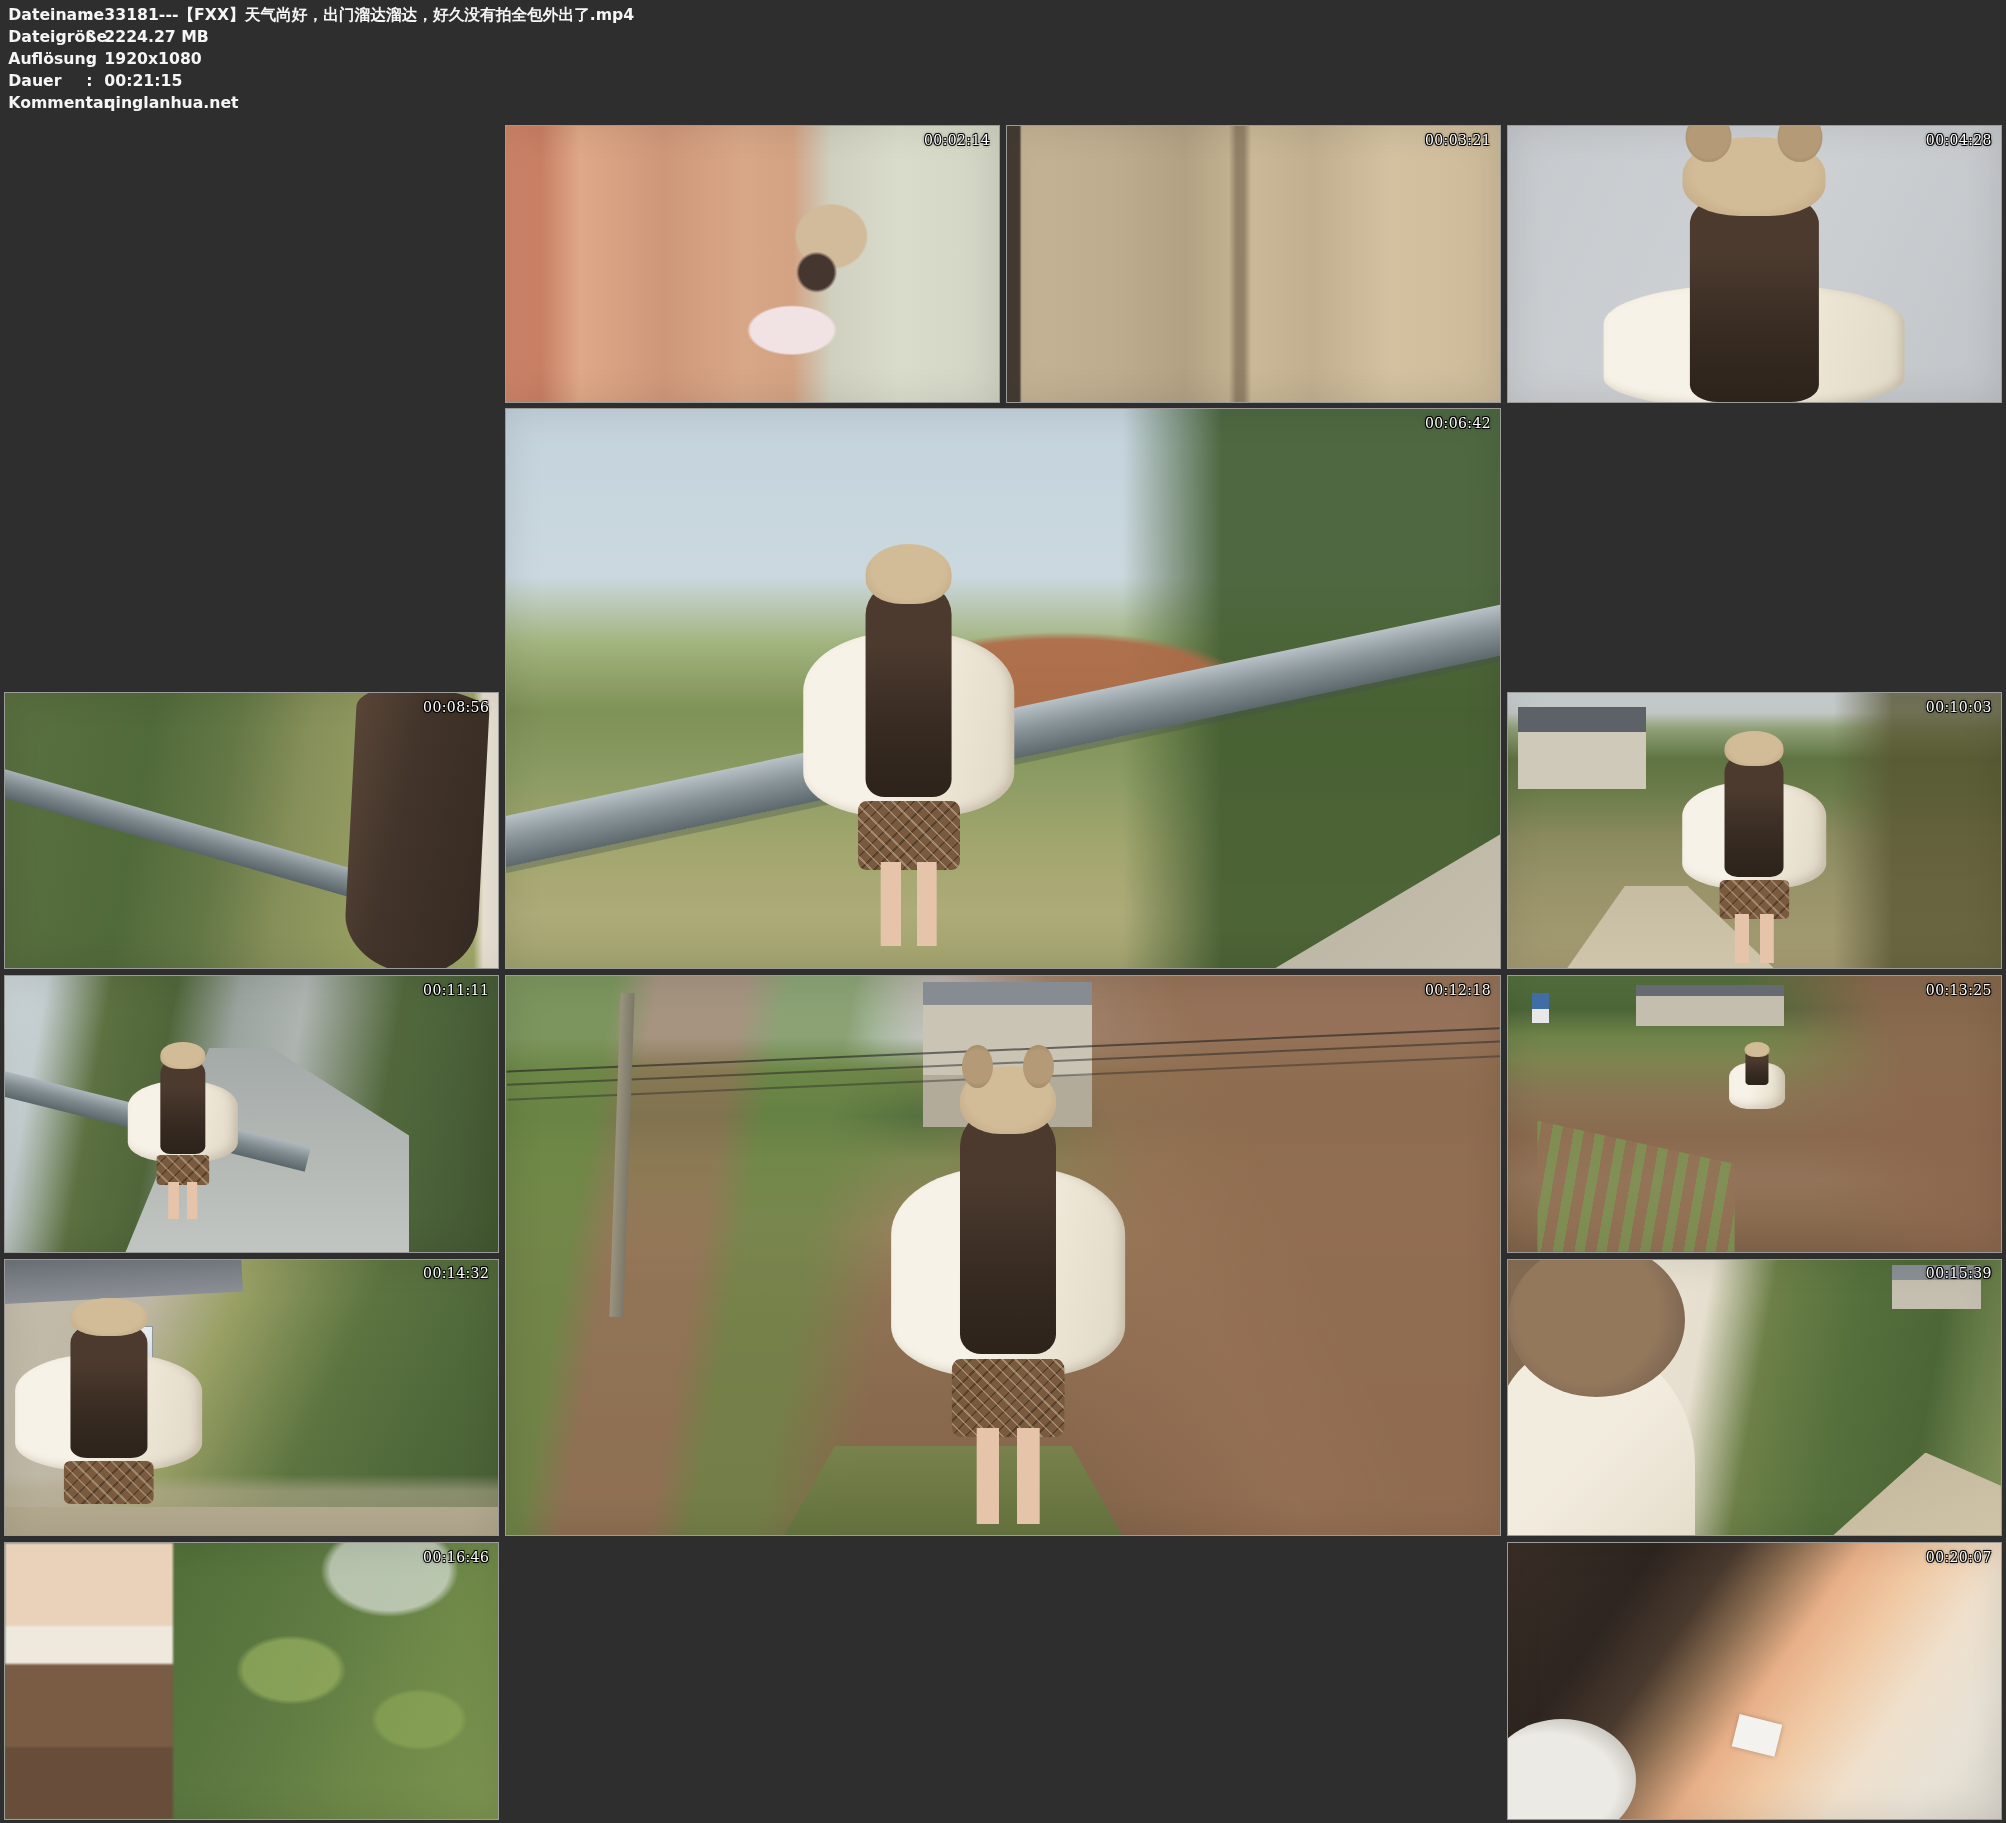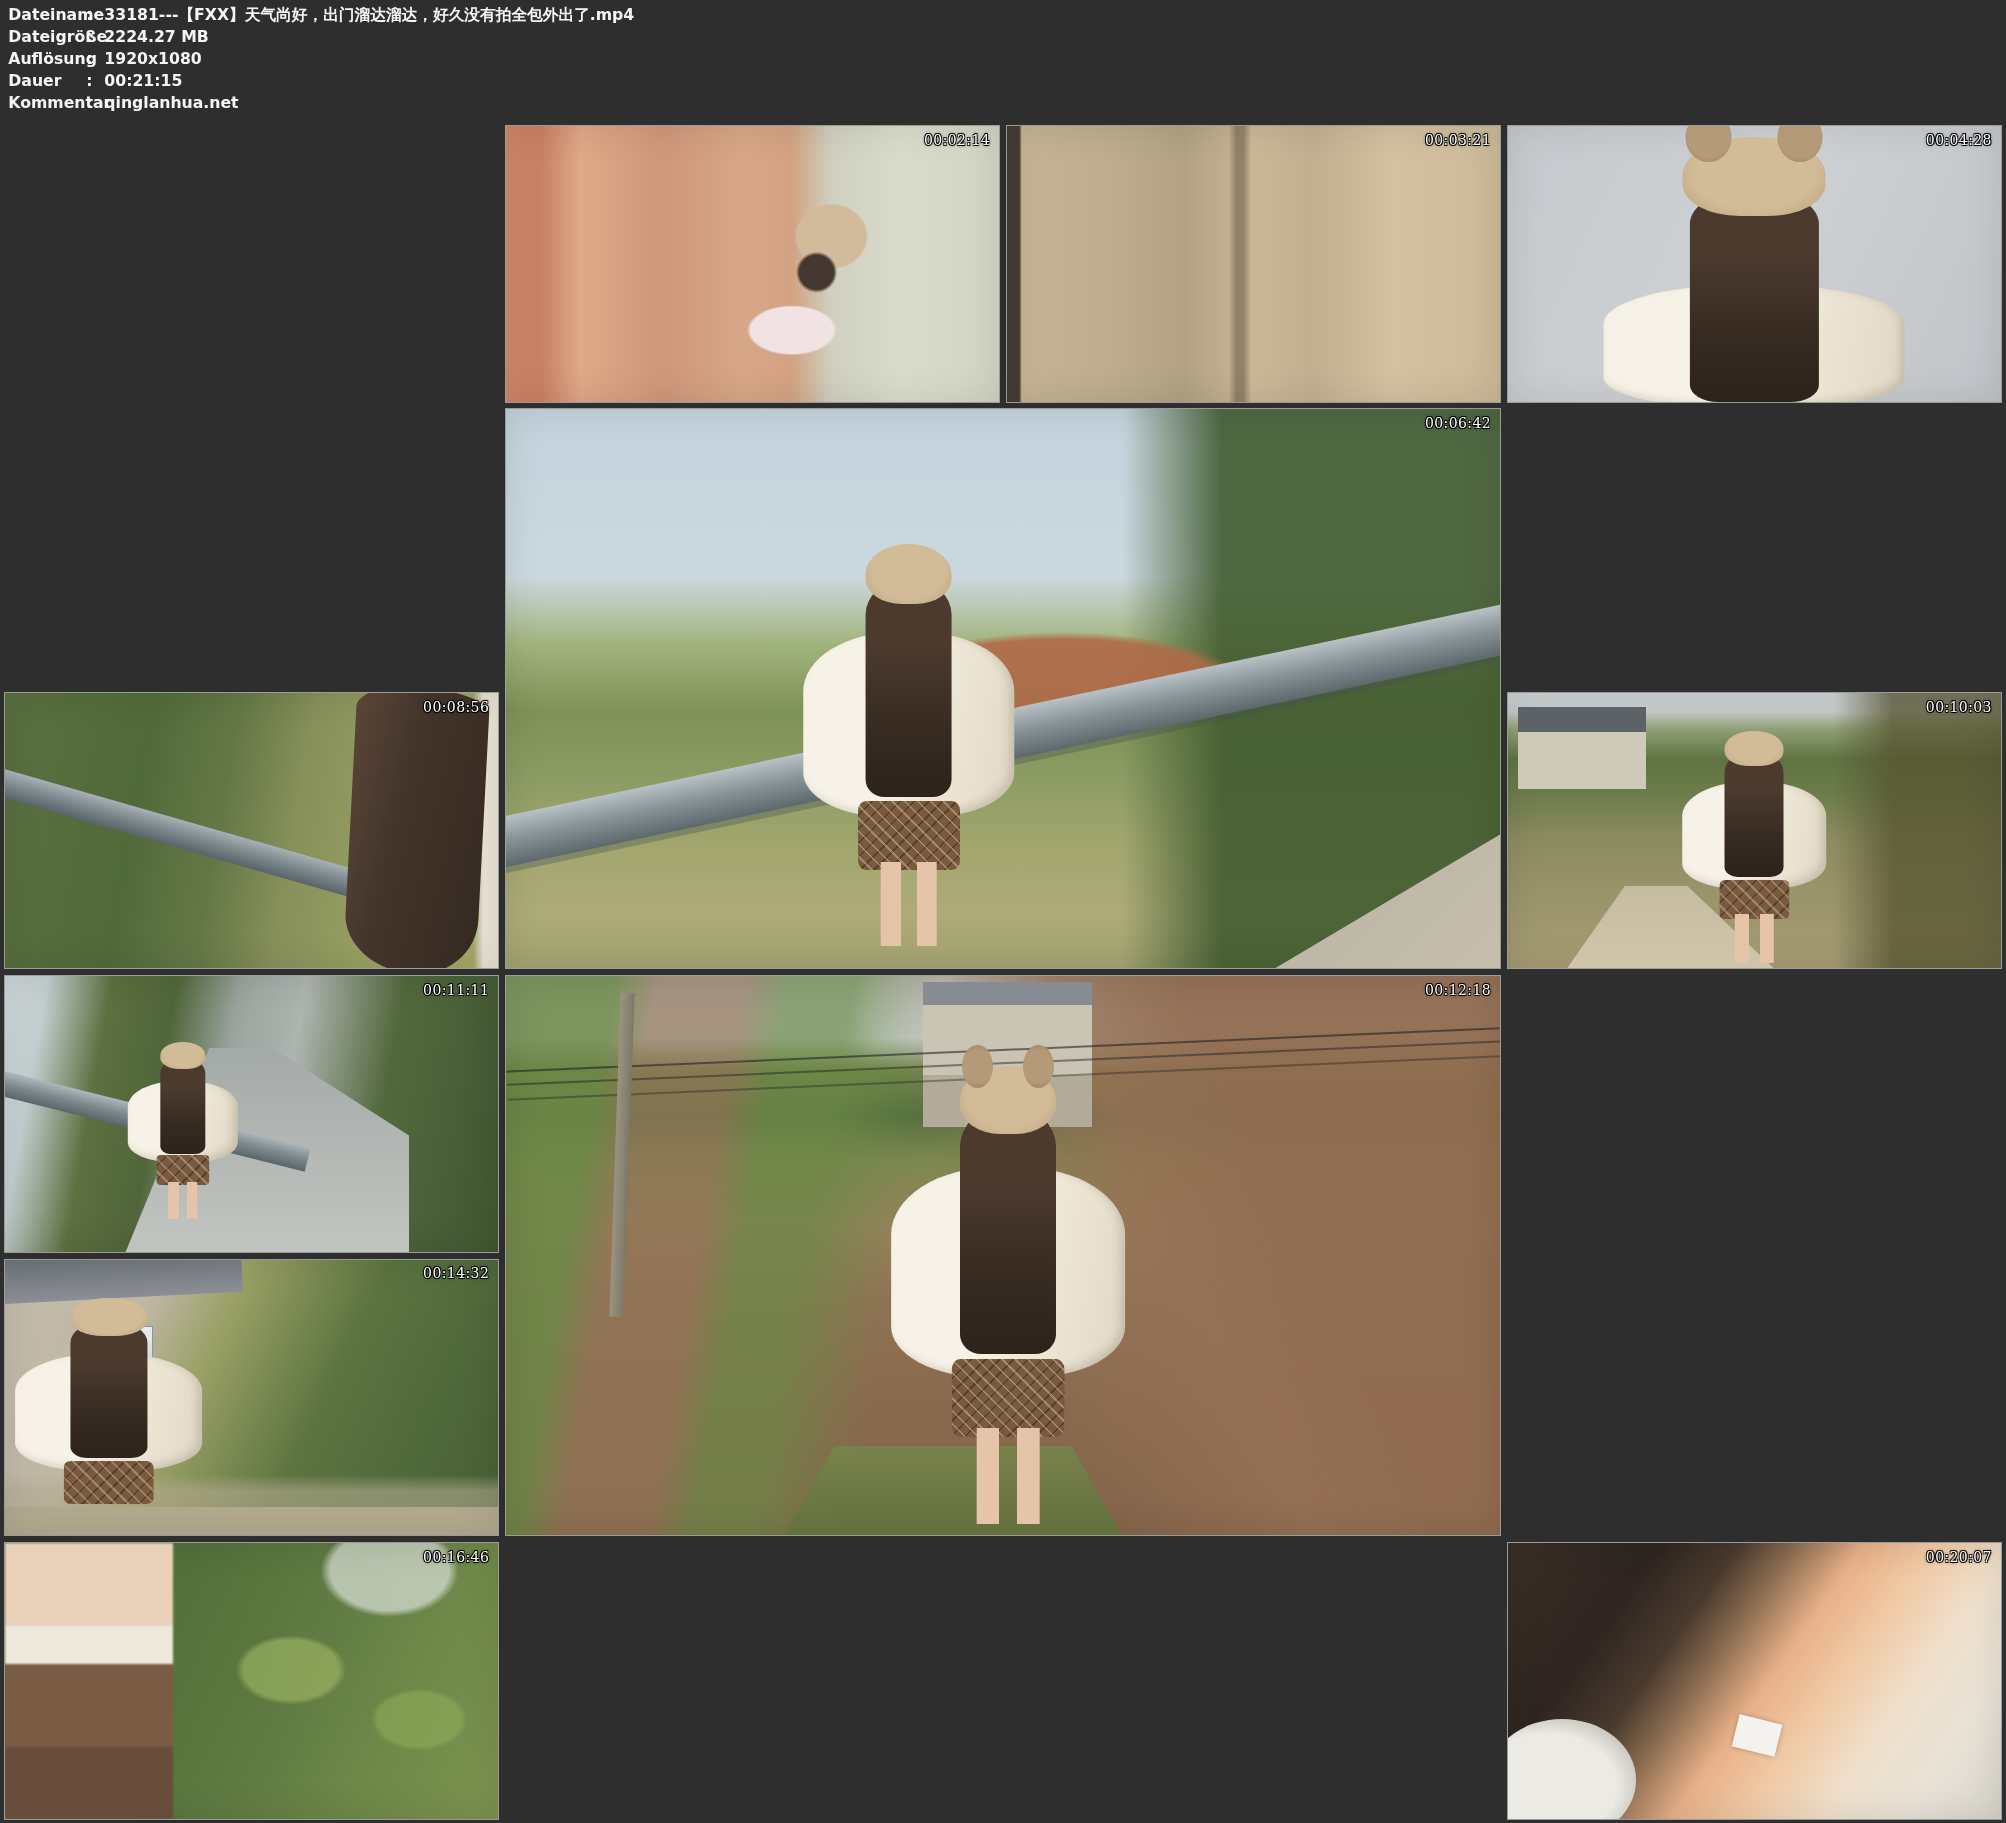--- a/index.html
+++ b/index.html
@@ -314,33 +314,51 @@
       <div class="person">
         <div class="p-jacket"></div>
         <div class="p-skirt"></div>
         <div class="p-legs"></div>
         <div class="p-hair"></div>
         <div class="p-hat ears"></div>
       </div>
       <span class="ts">00:12:18</span>
     </div>
 
+    <div class="thumb t12">
+      <div class="a"></div>
+      <div class="b"></div>
+      <div class="c"></div>
+      <div class="person tiny">
+        <div class="p-jacket"></div>
+        <div class="p-hair"></div>
+        <div class="p-hat"></div>
+      </div>
+      <span class="ts">00:13:25</span>
+    </div>
 
     <div class="thumb t13">
       <div class="a"></div>
       <div class="b"></div>
       <div class="person">
         <div class="p-jacket"></div>
         <div class="p-skirt"></div>
         <div class="p-hair"></div>
         <div class="p-hat"></div>
       </div>
       <span class="ts">00:14:32</span>
     </div>
 
+    <div class="thumb t14">
+      <div class="a"></div>
+      <div class="b"></div>
+      <div class="c"></div>
+      <div class="d"></div>
+      <span class="ts">00:15:39</span>
+    </div>
 
     <div class="thumb t15">
       <div class="a"></div>
       <span class="ts">00:16:46</span>
     </div>
 
 
 
     <div class="thumb t18">
       <div class="a"></div>

